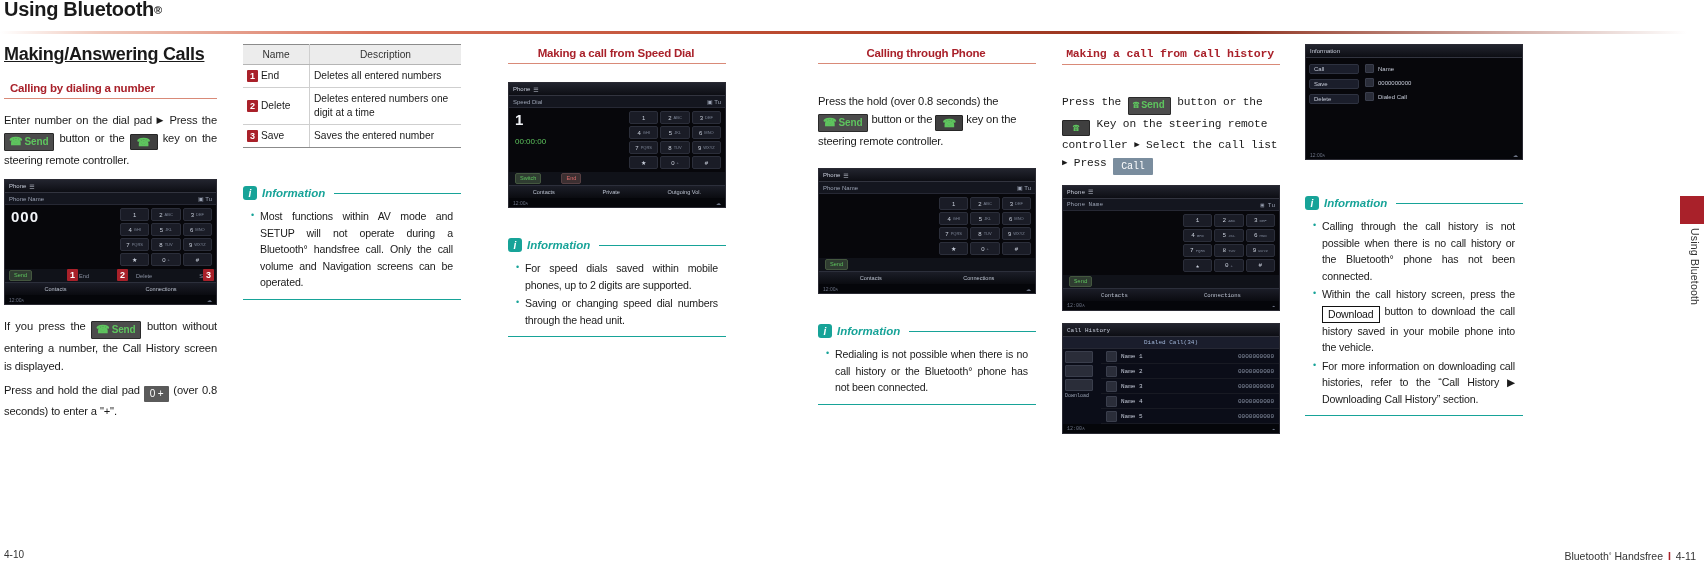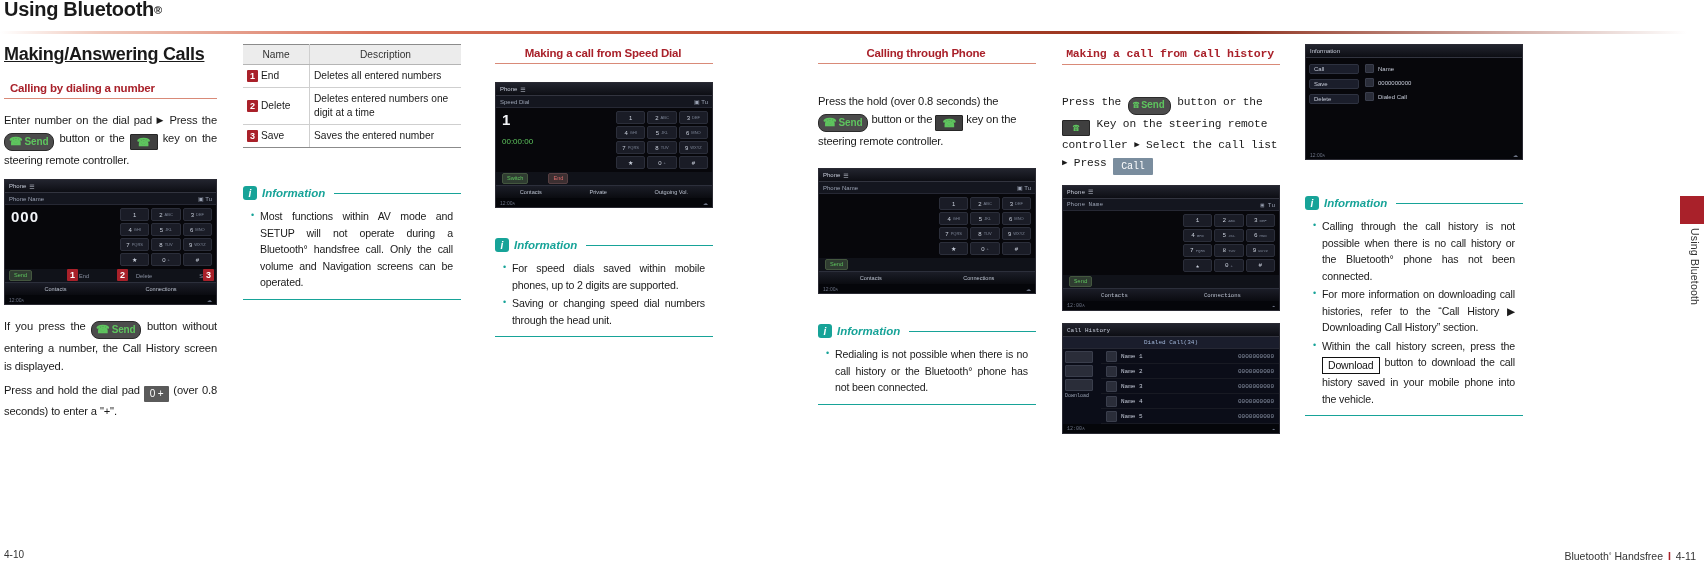--- a/index.html
+++ b/index.html
@@ -21,21 +21,21 @@
   .doc-title .reg{font-size:11px;vertical-align:2px;}
   .header-rule{
     position:absolute;left:0;top:31px;width:1704px;height:3px;
     background:linear-gradient(to right,#ffffff 0%,#f0c8bb 6%,#d9725a 22%,#b8472c 48%,#8d2f1c 72%,#ffffff 99%);
   }
 
   
   .col{position:absolute;top:44px;}
   .c1{left:4px;width:213px;}
   .c2{left:243px;width:218px;}
-  .c3{left:495px;width:218px;}
+  .c3{left:508px;width:218px;}
   .c4{left:818px;width:218px;}
   .c5{left:1062px;width:218px;font-family:Liberation Mono, monospace;}
   .c6{left:1305px;width:218px;}
 
   
   h1.sect{
     font-size:18px;font-weight:bold;margin:0 0 14px 0;letter-spacing:-0.3px;text-decoration:underline;
   }
   .subhead{
     color:#a9212a;font-weight:bold;font-size:11.5px;
@@ -48,21 +48,21 @@
     font-size:11.2px;line-height:18px;margin:0 0 10px 0;
     text-align:justify;letter-spacing:-0.15px;
   }
   p.body.nj{text-align:left;}
 
   
   .chip{
     display:inline-block;vertical-align:-3px;
     background:#4c4c4c;border:1px solid #2a2a2a;
     color:#5ec45e;font-size:10px;font-weight:bold;
-    padding:1px 5px 2px 4px;border-radius:8px;line-height:12px;
+    padding:1px 5px 2px 4px;border-radius:1px;line-height:12px;
     white-space:nowrap;
   }
   .chip .hs{color:#5ec45e;font-size:11px;margin-right:2px;}
   .chip-key{
     display:inline-block;vertical-align:-4px;
     background:#3f3f3f;border:1px solid #262626;
     width:26px;height:14px;border-radius:1px;line-height:14px;
     text-align:center;color:#5ec45e;font-size:11px;font-weight:bold;
   }
   .chip-gray{
@@ -711,26 +711,26 @@
     </div>
 
     <div class="info" style="margin-top:36px;">
       <div class="info-head">
         <div class="i-badge">i</div>
         <div class="i-word">Information</div>
         <div class="i-line"></div>
       </div>
       <ul class="info-list">
         <li>Calling through the call history is not possible when there is no call history or the Bluetooth° phone has not been connected.</li>
-        <li>For more information on downloading call histories, refer to the “Call History ▶ Downloading Call History” section.</li>
         <li>
           Within the call history screen, press the
           <span class="chip-dl">Download</span>
           button to download the call history saved in your mobile phone into the vehicle.
         </li>
+        <li>For more information on downloading call histories, refer to the “Call History ▶ Downloading Call History” section.</li>
       </ul>
       <div class="info-bottom"></div>
     </div>
   </div>
 
   <div class="side-tab"></div>
   <div class="side-label">Using Bluetooth</div>
 
   <div class="foot-l">4-10</div>
   <div class="foot-r">

